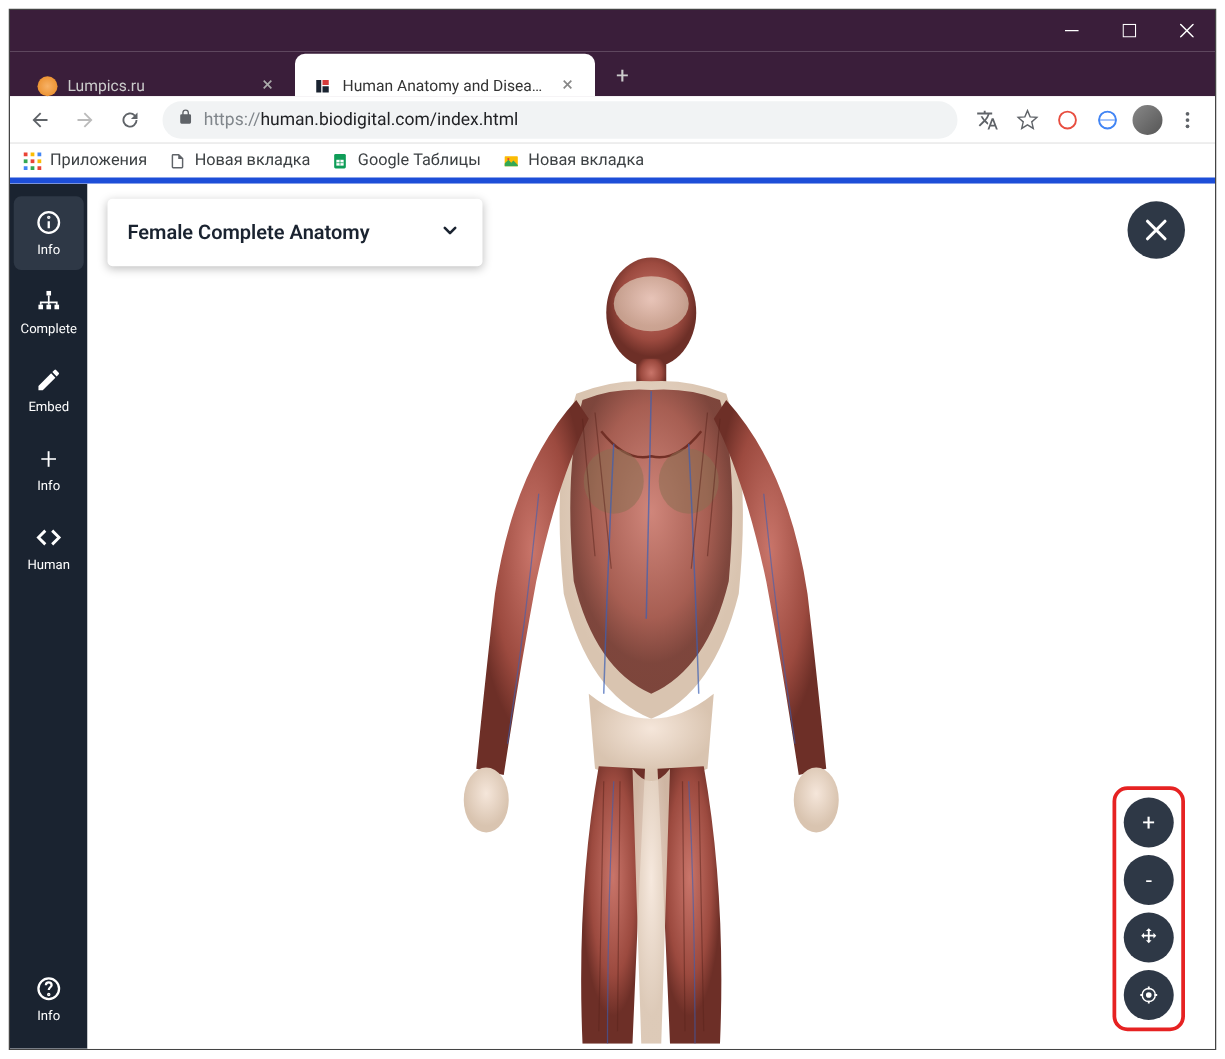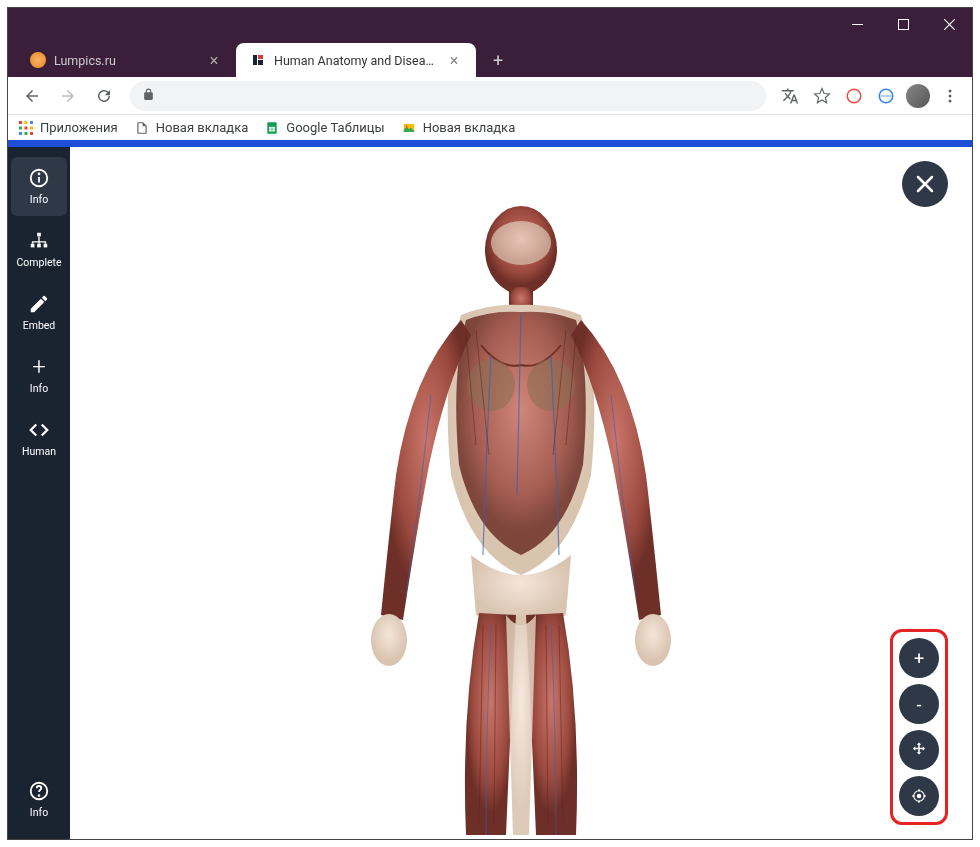--- a/index.html
+++ b/index.html
@@ -4,40 +4,40 @@
 <style>
 * { margin: 0; padding: 0; box-sizing: border-box; font-family: -apple-system, BlinkMacSystemFont, "Segoe UI", Roboto, Arial, sans-serif; }
 body { width: 980px; height: 847px; background: #fff; overflow: hidden; position: relative; }
 
 .window-frame { width: 966px; height: 833px; margin: 7px; border: 1px solid #444; background: #fff; display: flex; flex-direction: column; box-shadow: 0 0 0 7px rgba(0,0,0,0); }
 
 .titlebar { height: 33px; background: #3a1e3a; display: flex; align-items: center; justify-content: flex-end; }
 .titlebar-btn { width: 46px; height: 33px; display: flex; align-items: center; justify-content: center; color: #fff; font-size: 16px; cursor: pointer; }
 
 .tabstrip { height: 36px; background: #3a1e3a; display: flex; align-items: flex-end; padding-left: 8px; }
-.tab { height: 34px; padding: 0 14px; display: flex; align-items: center; gap: 8px; font-size: 12.5px; border-radius: 8px 8px 0 0; min-width: 220px; max-width: 240px; position: relative; }
+.tab { height: 34px; padding: 0 14px; display: flex; align-items: flex-end; gap: 8px; font-size: 12.5px; border-radius: 8px 8px 0 0; min-width: 220px; max-width: 240px; position: relative; }
 .tab.inactive { color: #ccc; }
 .tab.active { background: #fff; color: #333; }
 .tab-favicon { width: 16px; height: 16px; border-radius: 50%; flex-shrink: 0; }
 .tab-title { flex: 1; overflow: hidden; text-overflow: ellipsis; white-space: nowrap; }
 .tab-close { font-size: 16px; color: #888; cursor: pointer; width: 16px; text-align: center; }
 .tab.inactive .tab-close { color: #aaa; }
 .newtab-btn { width: 28px; height: 28px; margin-left: 8px; display: flex; align-items: center; justify-content: center; color: #ccc; font-size: 18px; cursor: pointer; margin-bottom: 3px; }
 
 .addrbar { height: 38px; background: #fff; display: flex; align-items: center; padding: 0 8px; gap: 4px; border-bottom: 1px solid #e0e0e0; }
 .nav-btn { width: 32px; height: 32px; display: flex; align-items: center; justify-content: center; color: #5f6368; font-size: 18px; cursor: pointer; border-radius: 50%; }
 .nav-btn.disabled { color: #bbb; }
 .omnibox { flex: 1; height: 30px; background: #f1f3f4; border-radius: 15px; display: flex; align-items: center; padding: 0 12px; gap: 8px; margin: 0 6px; }
 .omnibox-lock { color: #5f6368; font-size: 13px; }
 .omnibox-text { font-size: 14px; color: #202124; }
 .omnibox-text .https { color: #80868b; }
 .addr-icon { width: 28px; height: 28px; display: flex; align-items: center; justify-content: center; cursor: pointer; font-size: 16px; color: #5f6368; }
 .avatar-icon { width: 24px; height: 24px; border-radius: 50%; background: linear-gradient(135deg,#888,#555); }
 
-.bookmarks { height: 32px; background: #fff; display: flex; align-items: center; padding: 0 10px; gap: 16px; border-bottom: 7px solid #1d4ed8; font-size: 13px; color: #3c4043; }
+.bookmarks { height: 32px; background: #fff; display: flex; align-items: center; padding: 0 10px; gap: 16px; border-bottom: 5px solid #1d4ed8; font-size: 13px; color: #3c4043; }
 .bookmark { display: flex; align-items: center; gap: 6px; cursor: pointer; }
 .bk-icon { width: 16px; height: 16px; display: flex; align-items: center; justify-content: center; }
 
 .content { flex: 1; display: flex; position: relative; background: #fff; overflow: hidden; }
 
 .sidebar { width: 62px; background: #1a2330; display: flex; flex-direction: column; align-items: center; padding-top: 8px; }
 .sidebar-item { width: 56px; display: flex; flex-direction: column; align-items: center; justify-content: center; color: #fff; font-size: 10.5px; cursor: pointer; padding: 10px 0; gap: 4px; border-radius: 6px; margin: 2px 0; }
 .sidebar-item.active { background: #2e3846; }
 .sidebar-item svg, .sidebar-item .si-glyph { width: 22px; height: 22px; }
 .si-glyph { font-size: 20px; display: flex; align-items: center; justify-content: center; }
@@ -114,20 +114,23 @@
     <div class="nav-btn">
       <svg width="18" height="18" viewBox="0 0 24 24">
           <path d="M17.65 6.35A8 8 0 1 0 20 12h-2a6 6 0 1 1-1.76-4.24L13 11h7V4l-2.35 2.35z" fill="#5f6368"></path>
         </svg>
     </div>
     <div class="omnibox">
       <span class="omnibox-lock">
         <svg width="13" height="13" viewBox="0 0 24 24">
             <path d="M18 8h-1V6a5 5 0 0 0-10 0v2H6a2 2 0 0 0-2 2v10a2 2 0 0 0 2 2h12a2 2 0 0 0 2-2V10a2 2 0 0 0-2-2zM9 6a3 3 0 0 1 6 0v2H9V6z" fill="#5f6368"></path>
           </svg>
+      </span>
+      <span class="omnibox-text">
+        <span class="https">https://</span><span>human.biodigital.com/index.html</span>
       </span>
     </div>
     <div class="addr-icon">
       <svg width="18" height="18" viewBox="0 0 24 24">
           <path d="M12.87 15.07l-2.54-2.51.03-.03A17.52 17.52 0 0 0 14.07 6H17V4h-7V2H8v2H1v2h11.17C11.5 7.92 10.44 9.75 9 11.35 8.07 10.32 7.3 9.19 6.69 8h-2c.73 1.63 1.73 3.17 2.98 4.56l-5.09 5.02L4 19l5-5 3.11 3.11.76-2.04zM18.5 10h-2L12 22h2l1.12-3h4.75L21 22h2l-4.5-12zm-2.62 7l1.62-4.33L19.12 17h-3.24z" fill="#5f6368"></path>
         </svg>
     </div>
     <div class="addr-icon">
       <svg width="18" height="18" viewBox="0 0 24 24">
           <path d="M12 17.27L18.18 21l-1.64-7.03L22 9.24l-7.19-.61L12 2 9.19 8.63 2 9.24l5.46 4.73L5.82 21z" fill="none" stroke="#5f6368" stroke-width="1.5"></path>
@@ -305,20 +308,28 @@
 
           <path d="M210 118 Q208 200 206 300 M180 160 Q175 260 172 360 M240 160 Q245 260 248 360" stroke="#3a5fb5" stroke-width="1.2" fill="none" opacity="0.7"></path>
           <path d="M120 200 Q110 300 95 400 M300 200 Q310 300 325 400" stroke="#3a5fb5" stroke-width="1" fill="none" opacity="0.6"></path>
           <path d="M180 430 Q175 530 175 640 M240 430 Q245 530 245 640" stroke="#3a5fb5" stroke-width="1" fill="none" opacity="0.6"></path>
 
           <path d="M155 140 L165 250 M165 135 L178 260 M255 135 L242 260 M265 140 L255 250" stroke="#5a241c" stroke-width="1" opacity="0.5"></path>
           <path d="M172 430 L168 630 M185 430 L183 630 M248 430 L252 630 M235 430 L237 630" stroke="#5a241c" stroke-width="1" opacity="0.5"></path>
         </svg>
       </div>
 
+      <div class="dropdown-card">
+        <div class="dropdown-title">Female Complete Anatomy</div>
+        <div class="dropdown-chevron">
+          <svg width="20" height="20" viewBox="0 0 24 24">
+              <path d="M7 10l5 5 5-5" fill="none" stroke="#1a2330" stroke-width="2.5" stroke-linecap="round" stroke-linejoin="round"></path>
+            </svg>
+        </div>
+      </div>
 
       <div class="close-btn">
         <svg width="18" height="18" viewBox="0 0 18 18">
             <path d="M2 2 L16 16 M16 2 L2 16" stroke="#fff" stroke-width="2.5" stroke-linecap="round"></path>
           </svg>
       </div>
 
       <div class="zoom-controls">
         <div class="zoom-btn">
           <span>+</span>

